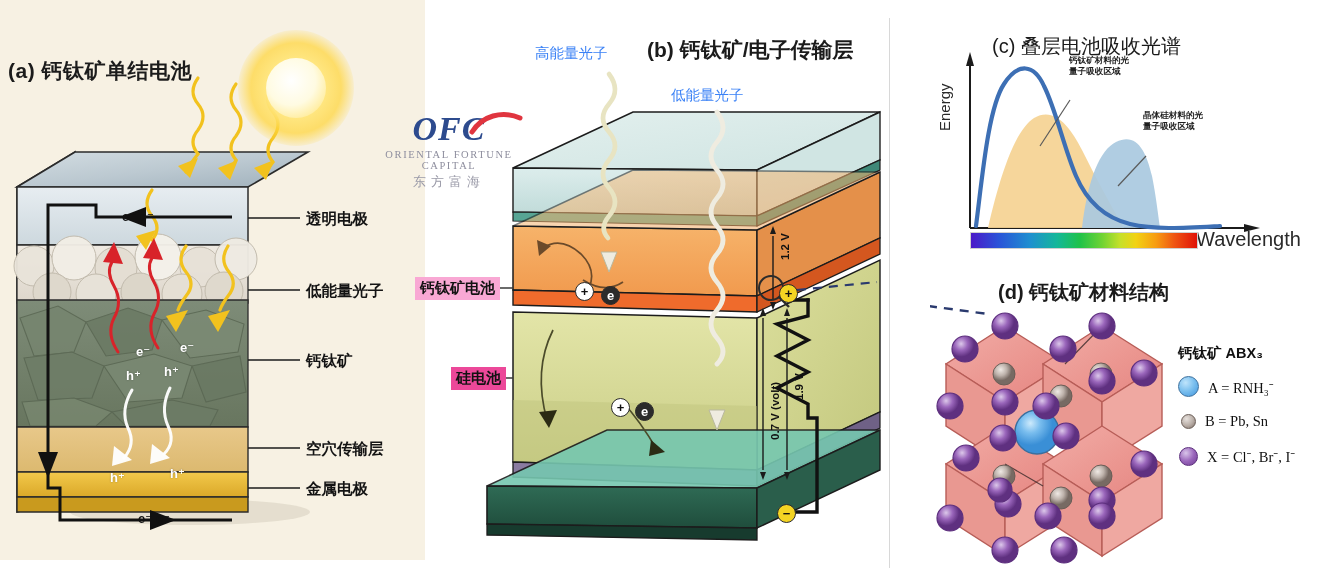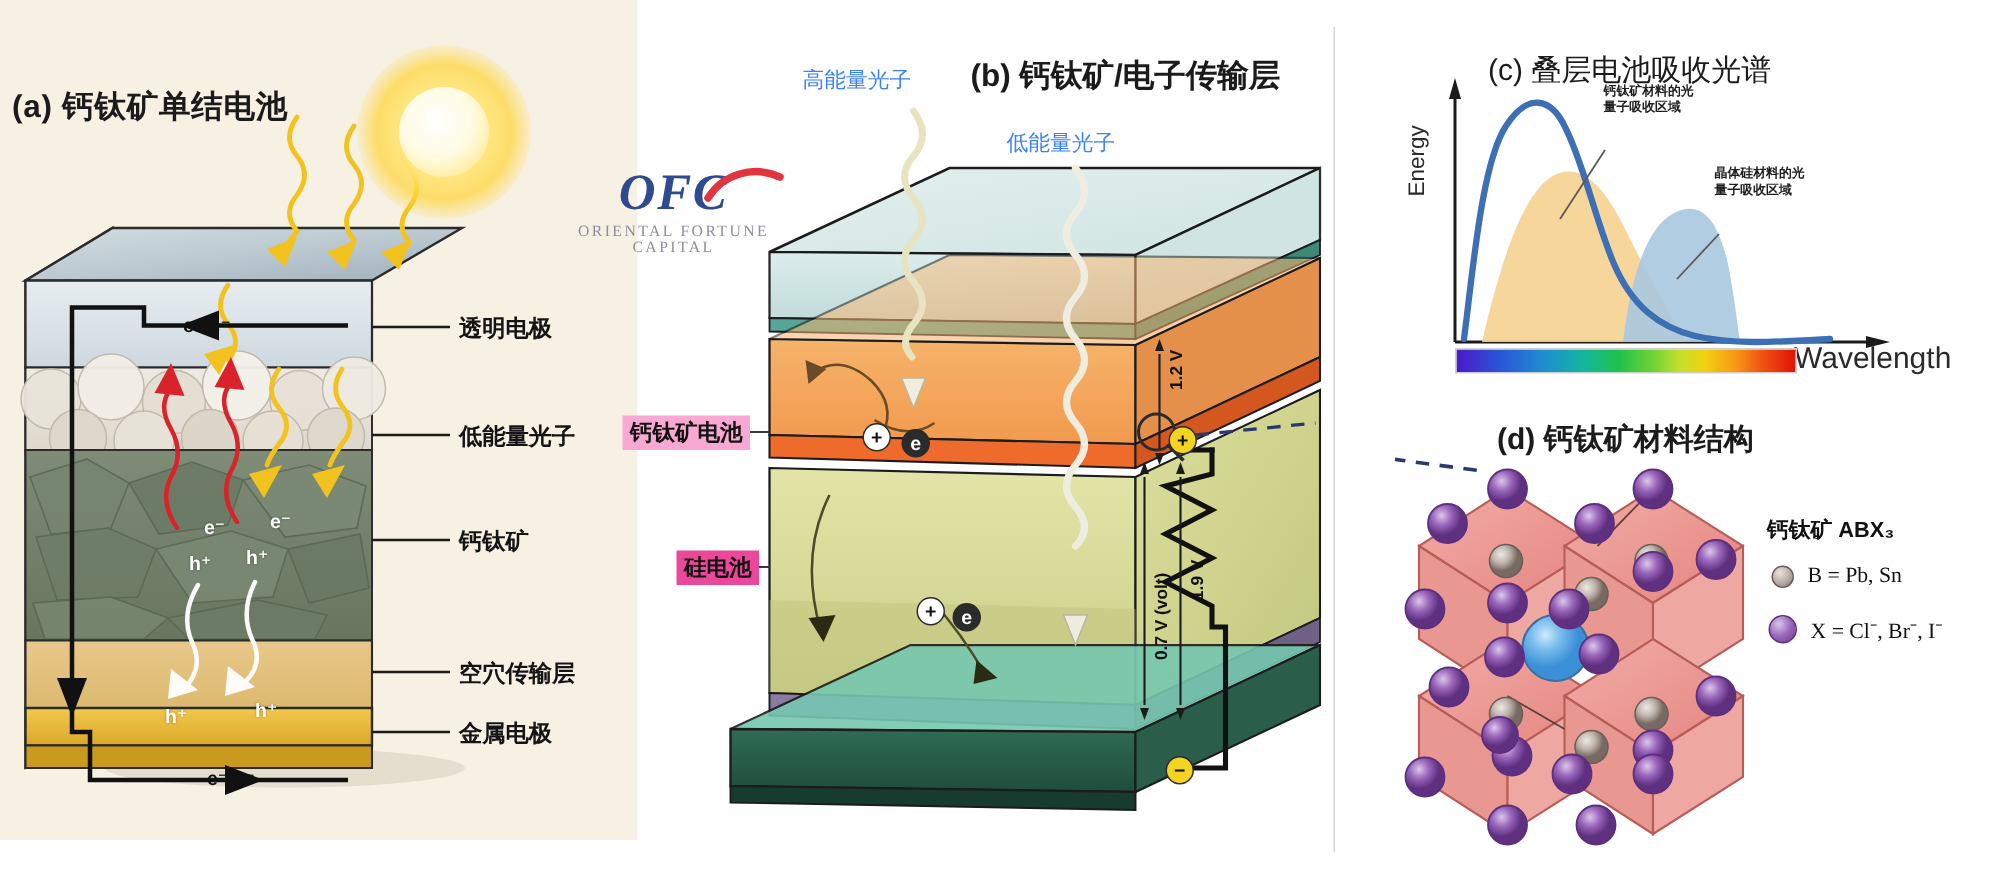--- a/index.html
+++ b/index.html
@@ -240,20 +240,21 @@
     <div class="carrier w" style="left:180px;top:340px;">e⁻</div>
     <div class="carrier w" style="left:126px;top:368px;">h⁺</div>
     <div class="carrier w" style="left:164px;top:364px;">h⁺</div>
     <div class="carrier w" style="left:110px;top:470px;">h⁺</div>
     <div class="carrier w" style="left:170px;top:466px;">h⁺</div>
   </div>
 
   <div id="ofc">
     <div class="wm">OFC</div>
     <div class="sub">ORIENTAL FORTUNE CAPITAL</div>
+    <div class="cn">东方富海</div>
     <svg width="60" height="30" style="position:absolute;left:112px;top:-2px;">
       <path d="M4,22 C14,6 34,0 52,8" stroke="#e0353f" stroke-width="5" fill="none" stroke-linecap="round"></path>
     </svg>
   </div>
 
   <div id="panel-b">
     <svg width="465" height="586" style="position:absolute;left:0;top:0;">
       <defs>
         <linearGradient id="bGlassTop" x1="0" y1="0" x2="1" y2="1">
           <stop offset="0" stop-color="#e3f0ee"></stop>
@@ -523,20 +524,24 @@
         <circle cx="75" cy="282" r="13" fill="url(#pX)"></circle>
         <circle cx="134" cy="282" r="13" fill="url(#pX)"></circle>
         <circle cx="172" cy="248" r="13" fill="url(#pX)"></circle>
         <circle cx="70" cy="222" r="12" fill="url(#pX)"></circle>
       </g>
     </svg>
 
     <div class="legend">
       <div class="hdr">钙钛矿 ABX₃</div>
       <div class="row">
+        <span class="sw sw-a"></span>
+        <span class="txt">A = RNH₃⁻</span>
+      </div>
+      <div class="row">
         <span class="sw sw-b"></span>
         <span class="txt">B = Pb, Sn</span>
       </div>
       <div class="row">
         <span class="sw sw-x"></span>
         <span class="txt">X = Cl⁻, Br⁻, I⁻</span>
       </div>
     </div>
   </div>
 

